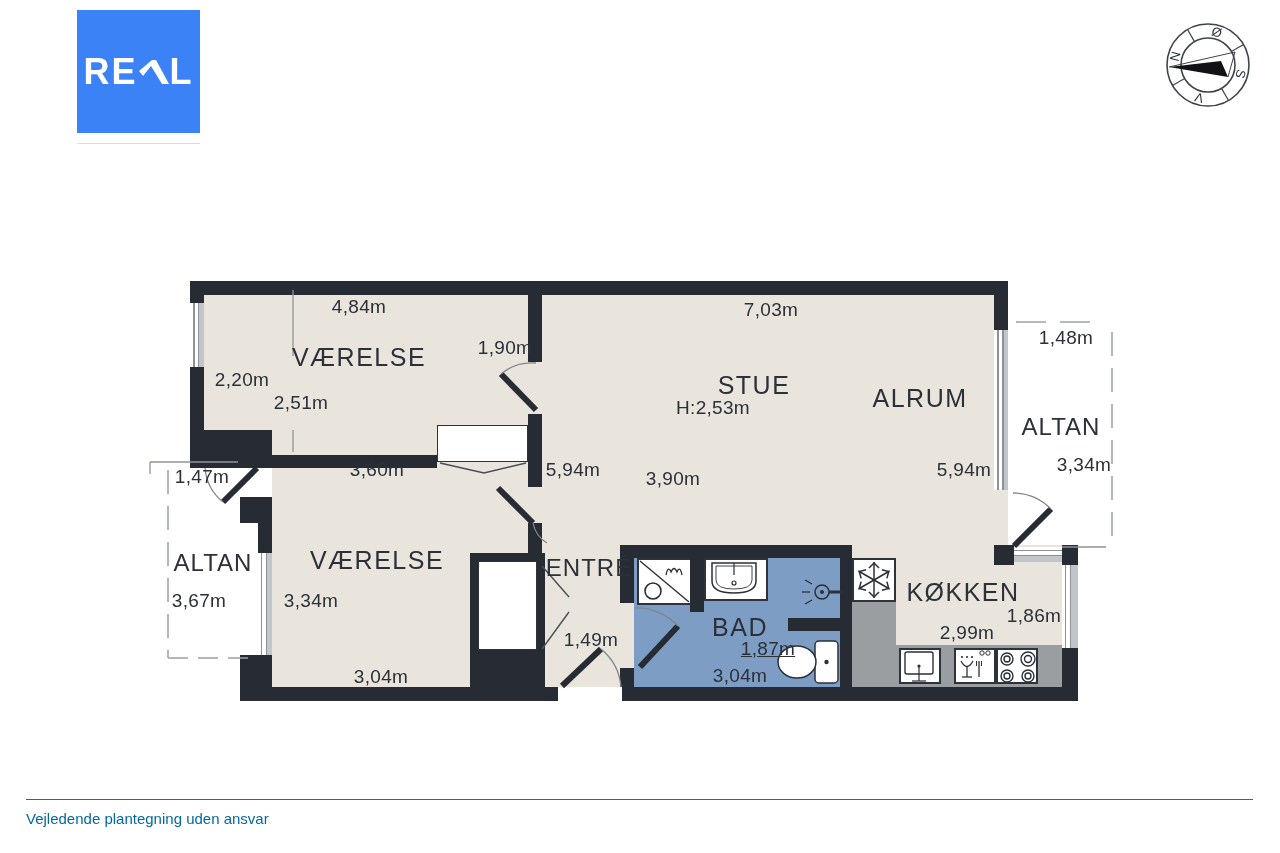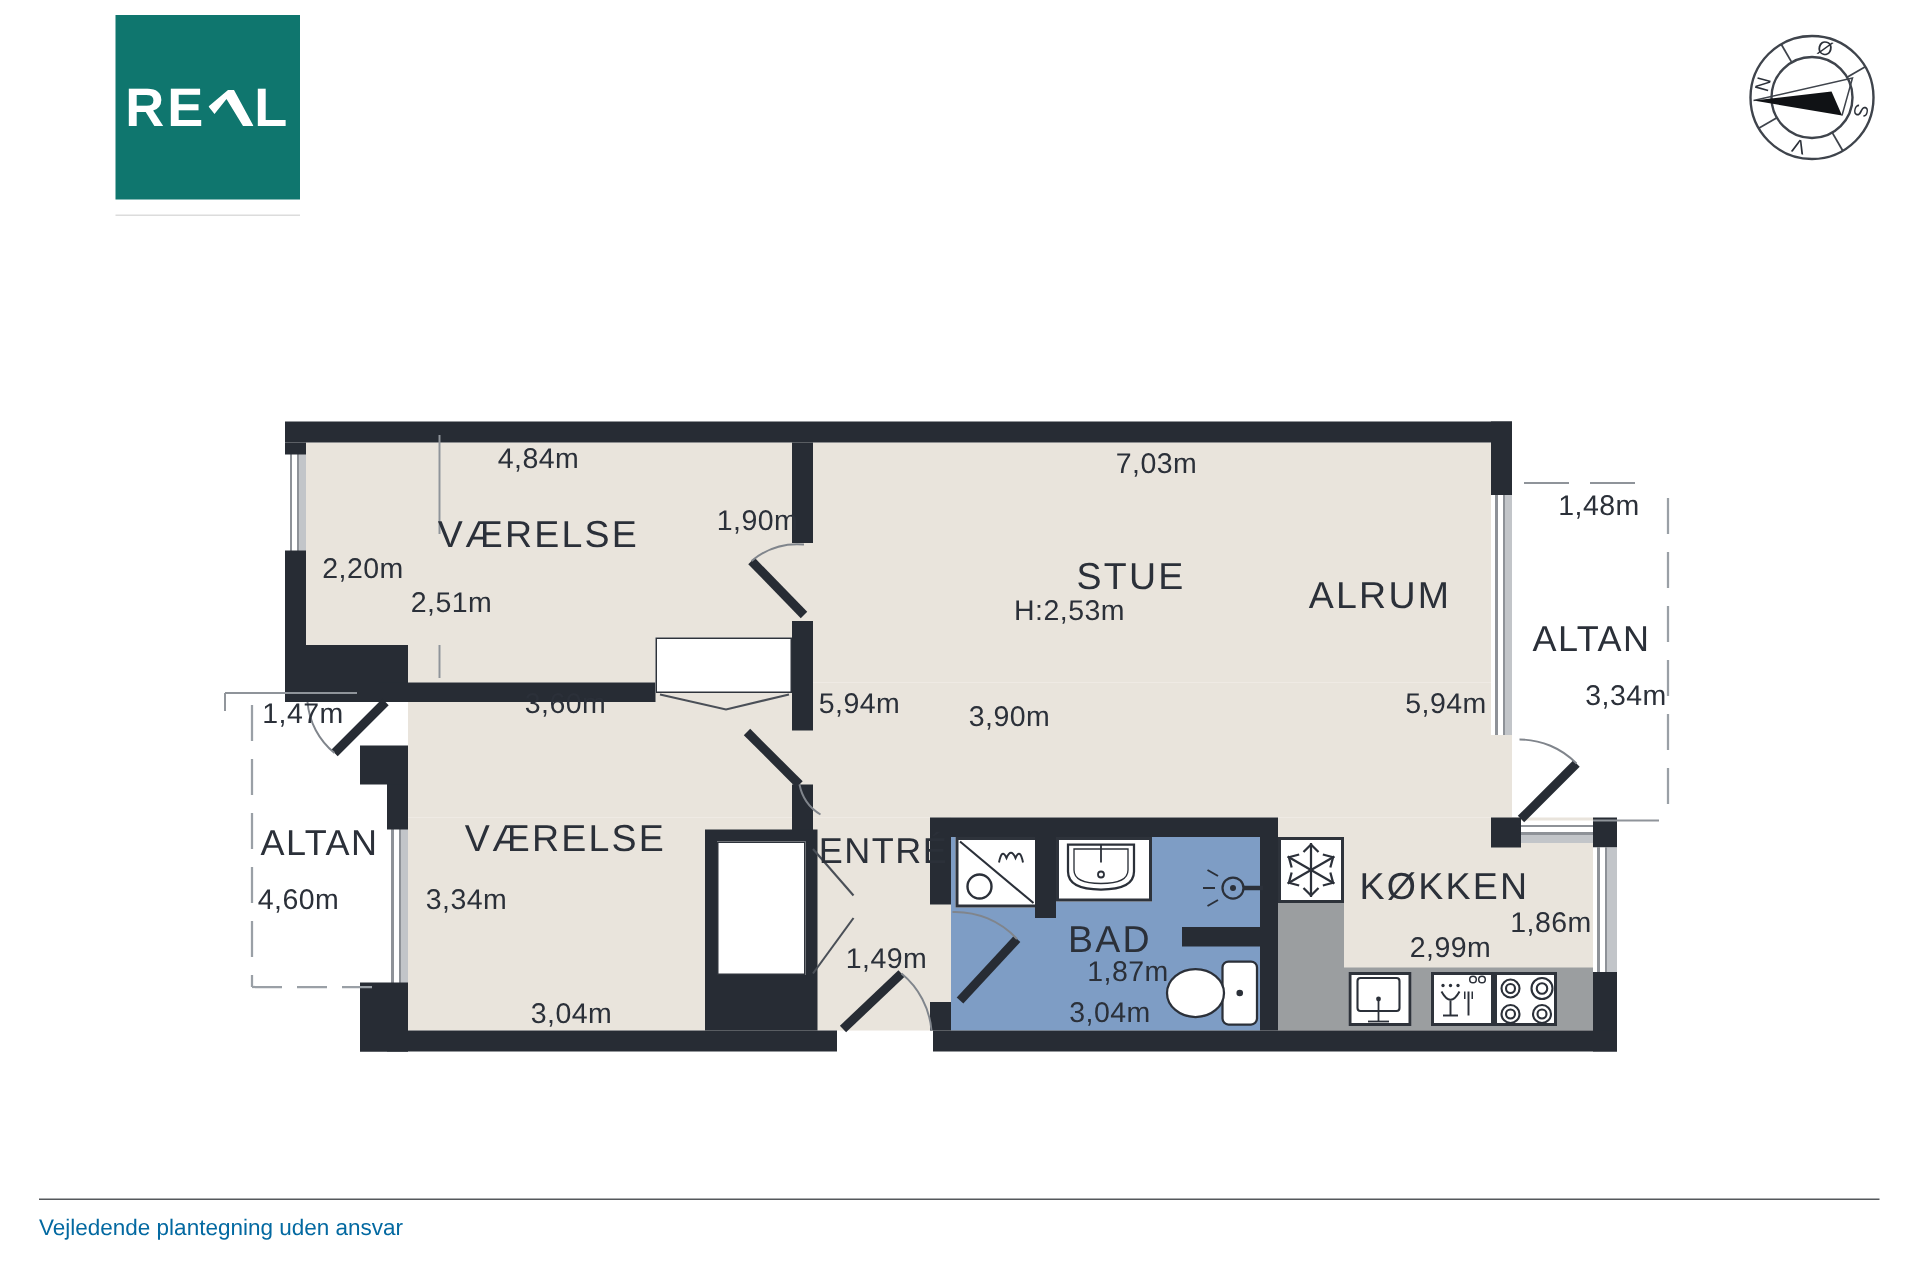--- a/index.html
+++ b/index.html
@@ -11,21 +11,21 @@
   .counter{position:absolute;background:#9b9ea0;z-index:2;}
   .fixbox{position:absolute;background:#fff;border:2px solid #2e333b;box-sizing:border-box;z-index:3;}
   .wall{position:absolute;background:#272c34;z-index:4;}
   .win-v{position:absolute;z-index:5;background:linear-gradient(to right,#fff 0 3px,#8e9298 3px 4.5px,#fff 4.5px 8px,#8e9298 8px 9.5px,#c2c5c9 9.5px 14px);}
   .win-h{position:absolute;z-index:5;background:linear-gradient(to bottom,#fff 0 3px,#8e9298 3px 4.5px,#fff 4.5px 8px,#8e9298 8px 9.5px,#c2c5c9 9.5px 14px);}
   #overlay{position:absolute;left:0;top:0;z-index:6;pointer-events:none;}
   .lbl{position:absolute;transform:translate(-50%,-50%);white-space:nowrap;color:#2b3039;z-index:7;}
   .name{font-size:25px;letter-spacing:1.5px;}
   .name-sm{font-size:24px;letter-spacing:1px;}
   .dim{font-size:19px;letter-spacing:.3px;}
-  .logo-box{position:absolute;left:77px;top:10px;width:123px;height:123px;background:#0f766e;
+  .logo-box{position:absolute;left:77px;top:10px;width:123px;height:123px;background:#3b82f6;
             display:flex;align-items:center;justify-content:center;z-index:8;}
   .logo-text{display:flex;align-items:center;color:#fff;font-size:36px;font-weight:700;letter-spacing:2px;line-height:1;}
   .logo-underline{position:absolute;left:77px;top:143px;width:123px;height:1px;background:#dcdcdc;z-index:8;}
   .footer-line{position:absolute;left:26px;top:799px;width:1227px;height:1px;background:#55585c;z-index:8;}
   .footer-text{position:absolute;left:26px;top:810px;font-size:15px;color:#0369a1;z-index:8;}
 </style>
 </head>
 <body>
 
 <div id="canvas">
@@ -244,31 +244,31 @@
 
   <div class="lbl name" style="left:920px;top:398px;">ALRUM</div>
   <div class="lbl dim" style="left:964px;top:470px;">5,94m</div>
 
   <div class="lbl name-sm" style="left:1061px;top:427px;">ALTAN</div>
   <div class="lbl dim" style="left:1066px;top:338px;">1,48m</div>
   <div class="lbl dim" style="left:1084px;top:465px;">3,34m</div>
 
   <div class="lbl name-sm" style="left:213px;top:563px;">ALTAN</div>
   <div class="lbl dim" style="left:202px;top:477px;">1,47m</div>
-  <div class="lbl dim" style="left:199px;top:601px;">4,60m</div>
+  <div class="lbl dim" style="left:199px;top:601px;">3,67m</div>
 
   <div class="lbl name" style="left:377px;top:560px;">VÆRELSE</div>
   <div class="lbl dim" style="left:311px;top:601px;">3,34m</div>
   <div class="lbl dim" style="left:381px;top:677px;">3,04m</div>
 
   <div class="lbl name-sm" style="left:589px;top:568px;">ENTRÉ</div>
   <div class="lbl dim" style="left:591px;top:640px;text-align:right;">1,49m</div>
 
   <div class="lbl name" style="left:740px;top:627px;">BAD</div>
-  <div class="lbl dim" style="left:752px;top:649px;">1,87m</div>
+  <div class="lbl dim" style="left:768px;top:649px;text-decoration:underline;">1,87m</div>
   <div class="lbl dim" style="left:740px;top:676px;">3,04m</div>
 
   <div class="lbl name" style="left:963px;top:592px;text-align:center;">KØKKEN</div>
   <div class="lbl dim" style="left:1034px;top:616px;">1,86m</div>
   <div class="lbl dim" style="left:967px;top:633px;">2,99m</div>
 
   <div class="footer-line"></div>
   <div class="footer-text">Vejledende plantegning uden ansvar</div>
 
 </div>

